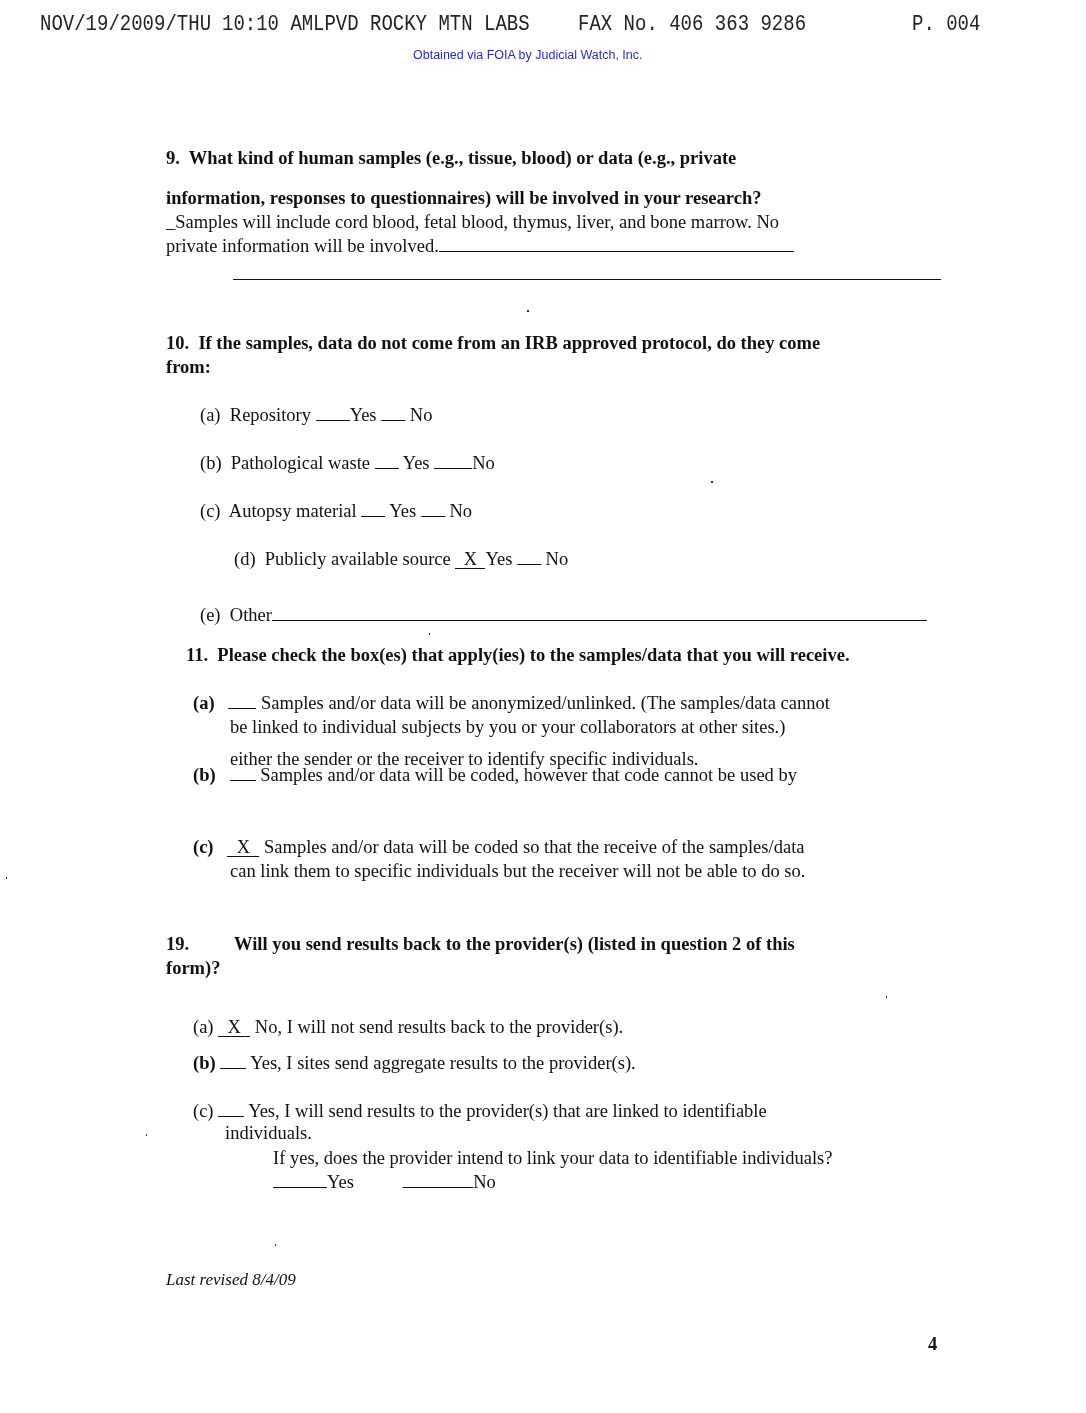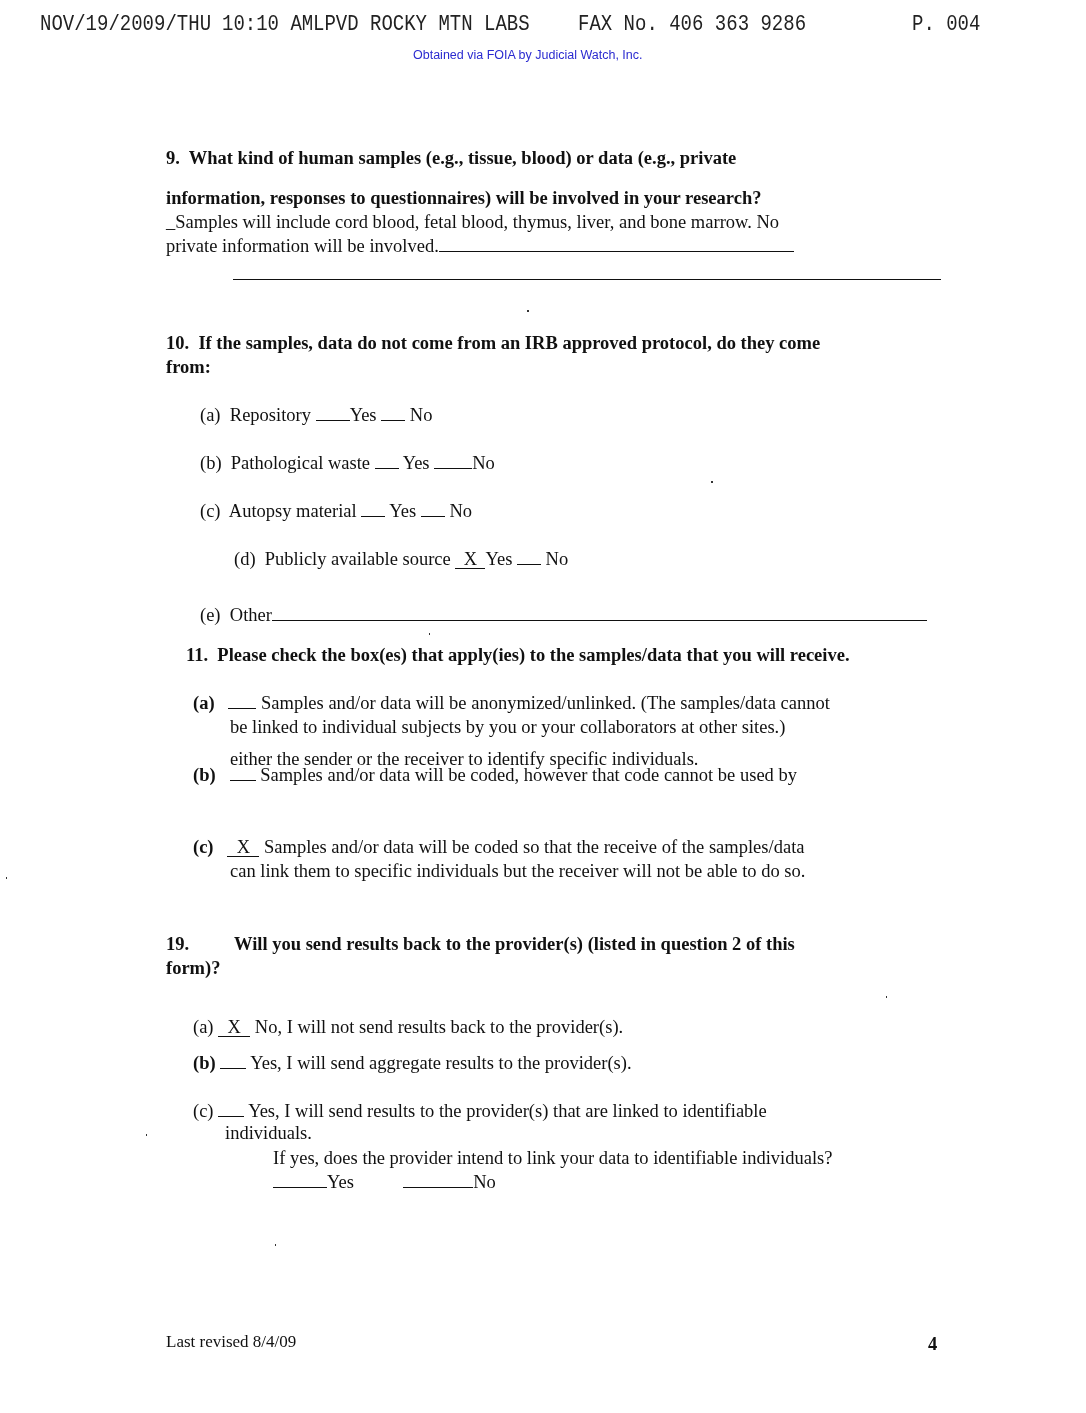--- a/index.html
+++ b/index.html
@@ -118,33 +118,33 @@
 
 <div class="abs t" style="left:193px; top:1003px;margin-top:12px;">
   <span>(a)</span>
   <span class="mark" style="width:32px;">X</span>
   <span>No, I will not send results back to the provider(s).</span>
 </div>
 
 <div class="abs t" style="left:193px; top:1051px;">
   <span style="font-weight:bold;">(b)</span>
   <span class="mark" style="width:26px;"></span>
-  <span>Yes, I will send aggregate results to the provider(s).</span>
+  <span>Yes, I sites send aggregate results to the provider(s).</span>
 </div>
 
 <div class="abs t" style="left:193px; top:1099px;">
   <span>(c)</span>
   <span class="mark" style="width:26px;"></span>
   <span>Yes, I will send results to the provider(s) that are linked to identifiable</span>
 </div>
 <div class="abs t" style="left:225px; top:1121px;">individuals.</div>
 <div class="abs t" style="left:273px; top:1146px;">If yes, does the provider intend to link your data to identifiable individuals?</div>
 <div class="abs t" style="left:273px; top:1170px;text-align:right;">
   <span class="mark" style="width:54px;"></span><span>Yes</span>
   <span style="display:inline-block; width:40px;"></span>
   <span class="mark" style="width:70px;"></span><span>No</span>
 </div>
 <div class="speck" style="left:146px; top:1134px; width:1px;"></div>
 <div class="speck" style="left:886px; top:996px; width:1px;"></div>
 <div class="speck" style="left:275px; top:1244px; width:1px;"></div>
 
-<div class="abs t" style="left:166px; top:1330px; font-size:17px;">Last revised 8/4/09</div>
+<div class="abs t" style="left:166px; top:1268px; font-size:17px;font-style:italic;">Last revised 8/4/09</div>
 <div class="abs t" style="left:928px; top:1332px; font-weight:bold;">4</div>
 
 </body></html>

